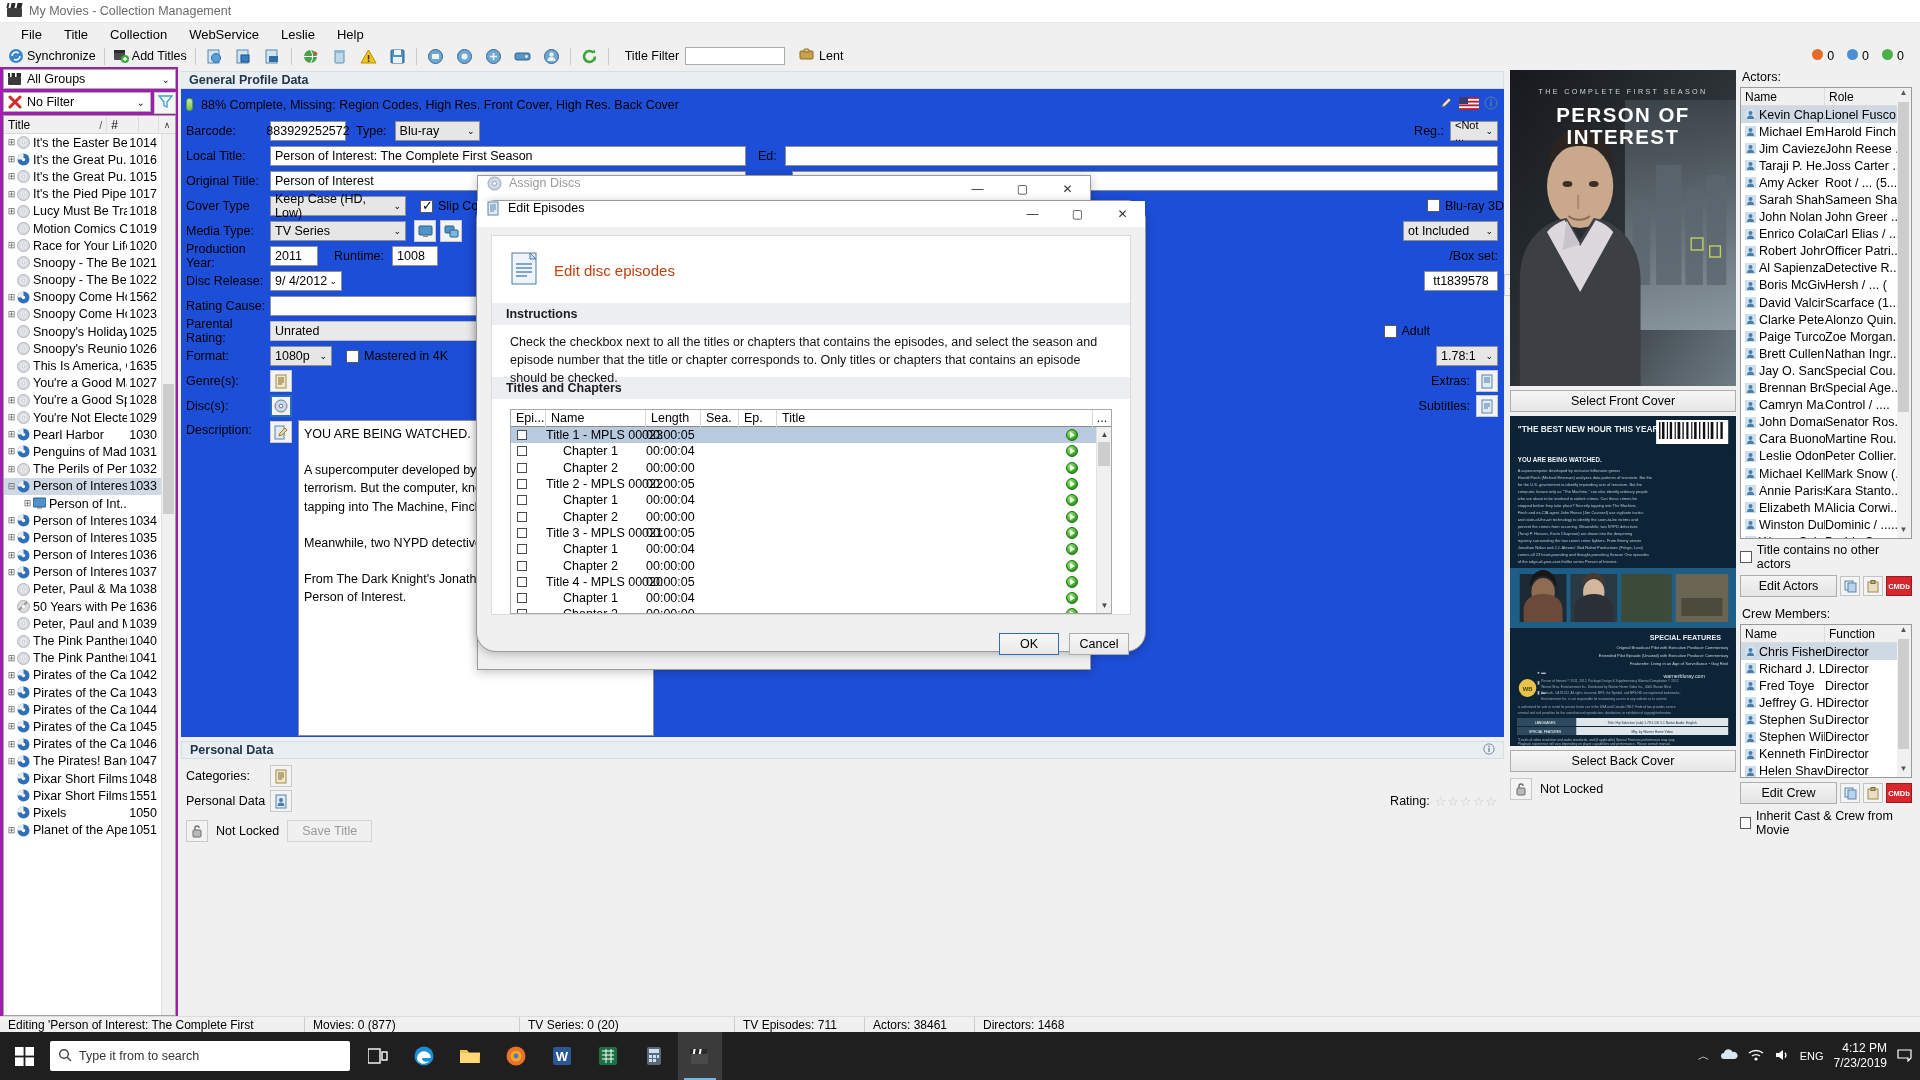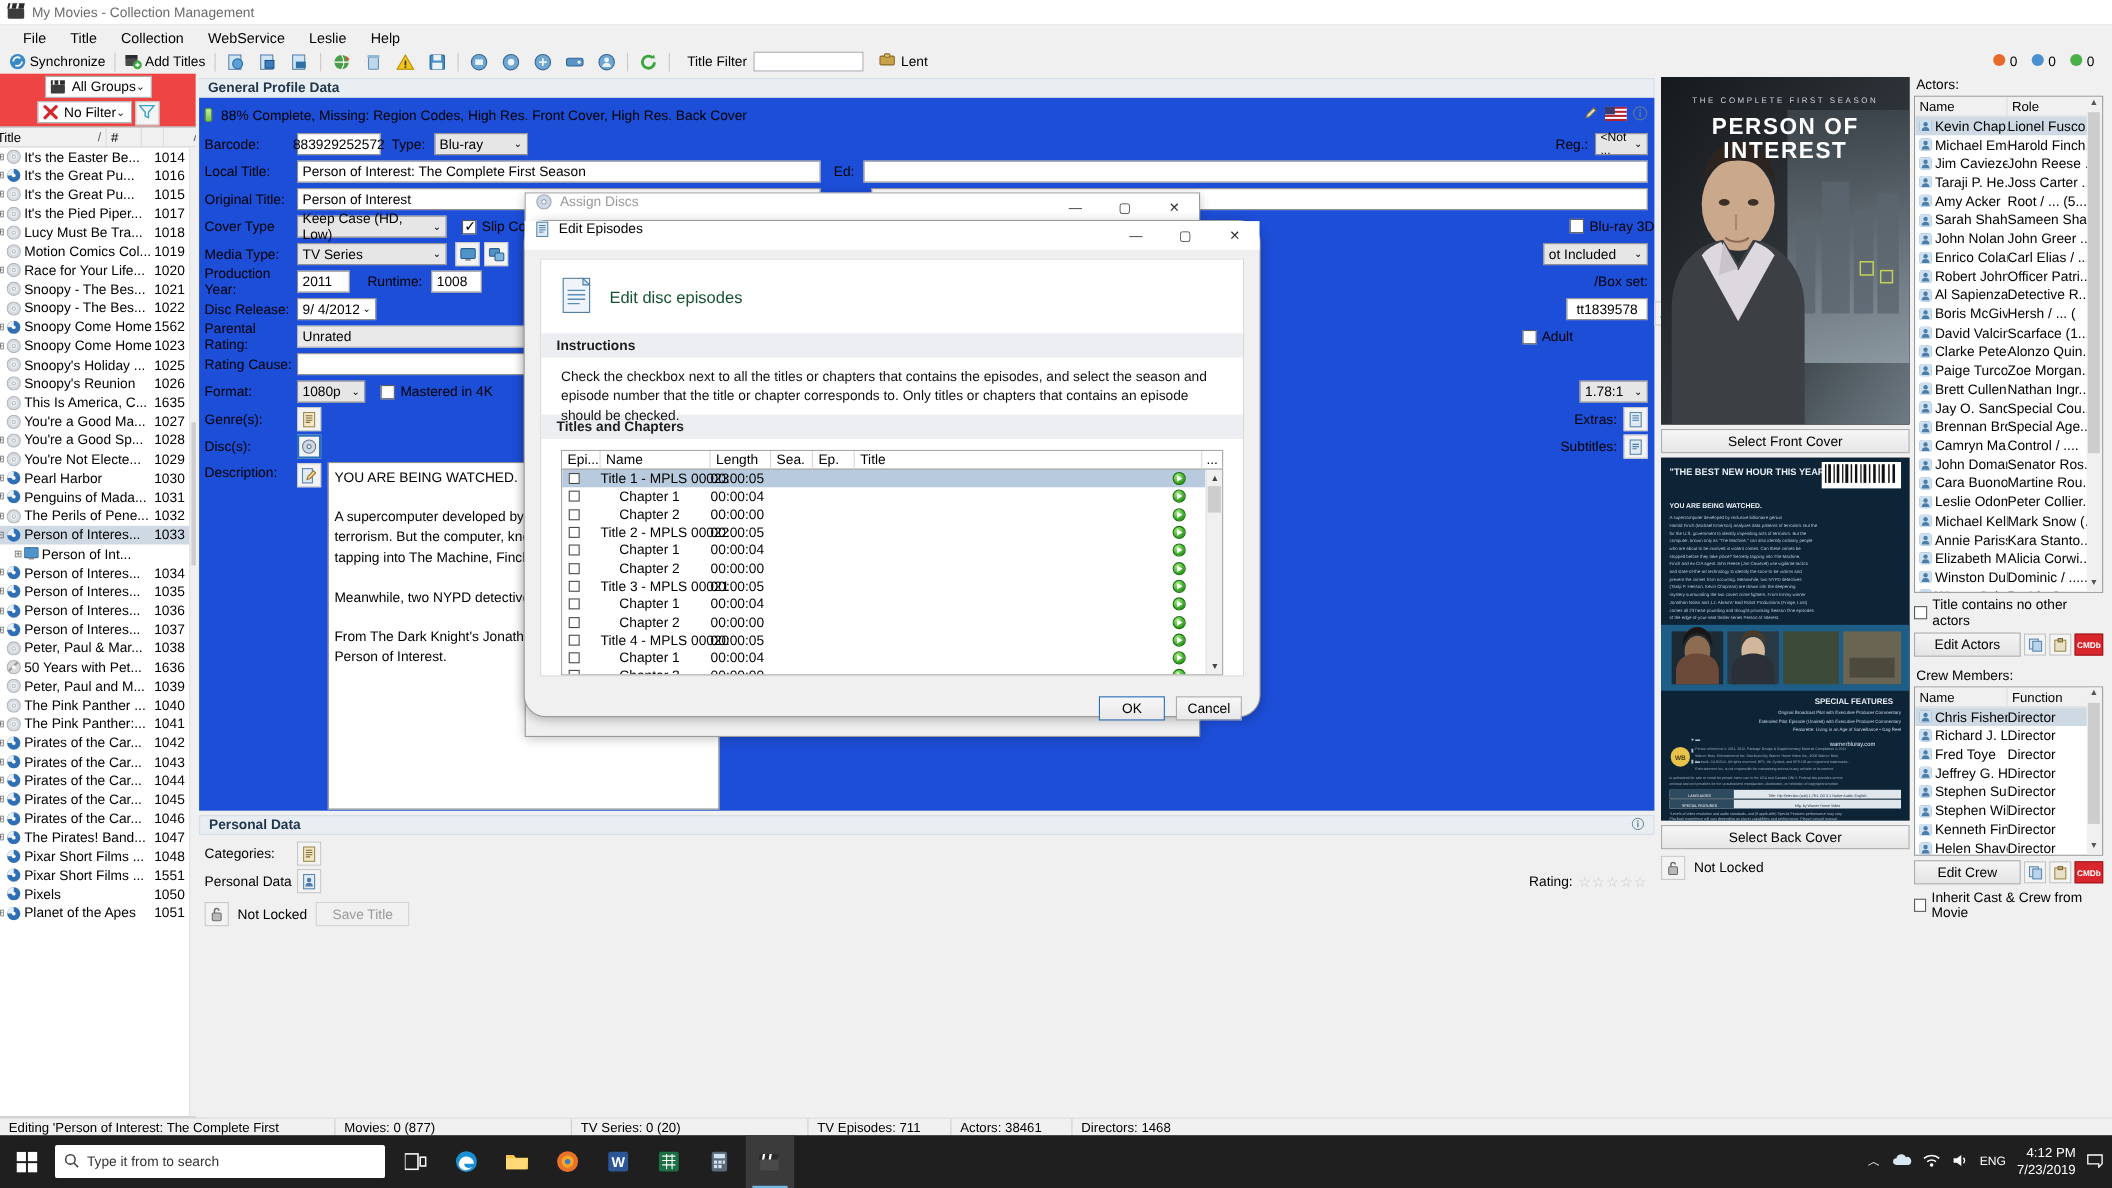--- a/index.html
+++ b/index.html
@@ -47,21 +47,21 @@
     width:100px; height:18px; border:1px solid #abadb3; background:#fff;
     margin-left:6px; font-size:12px; padding:1px 3px; font-family:"Liberation Sans", sans-serif;
   }
   .lent-box { display:flex; align-items:center; margin-left:14px; font-size:12.5px; }
 
   .tb-right { margin-left:auto; display:flex; align-items:center; padding-right:8px; gap:4px;}
   .tb-right .cnt { display:flex; align-items:center; gap:3px; font-size:12.5px; margin-right:8px;}
 
   
   .body-row { display:flex; height:calc(1032px - 23px - 22px - 22px - 16px); }
-  .left-pane { width:178px; background:#ef4444; padding:2px 2px 0 3px; display:flex; flex-direction:column;align-items:center;}
+  .left-pane { width:178px; background:#a21caf; padding:2px 2px 0 3px; display:flex; flex-direction:column;}
   .center-pane { flex:1; background:#f0f0f0; position:relative; }
   .right-pane { width:412px; background:#f0f0f0; display:flex; }
 
   
   .combo {
     height:20px; border:1px solid #abadb3; background:#fff; display:flex; align-items:center;
     font-size:12.5px; padding-left:4px; position:relative; margin-bottom:3px;
   }
   .combo .cb-ico { width:14px; height:14px; margin-right:5px; position:relative;}
   .combo .chev { margin-left:auto; margin-right:5px; color:#2b2b2b; font-size:10px;}
@@ -200,21 +200,21 @@
 
   
   .dlg { position:absolute; background:#f0f0f0; border:1px solid #9a9a9a; box-shadow:0 2px 10px rgba(0,0,0,.25);}
   .dlg-title { height:26px; display:flex; padding-left:9px; font-size:12.5px; background:#ffffff;}
   .dlg-title .dt-ico { width:15px; height:15px; margin-right:7px;}
   .dlg-ctrls { margin-left:auto; display:flex; }
   .dlg-ctrls div { width:45px; height:26px; display:flex; align-items:center; justify-content:center; font-size:12px; color:#333;}
 
   .dlg-inner { background:#fff; border:1px solid #dadada; margin:8px 14px; }
   .ed-head { display:flex; align-items:center; padding:16px 0 14px 18px; gap:14px;}
-  .ed-head .t { font-size:15px; color:#14532d; }
+  .ed-head .t { font-size:15px; color:#c2410c; }
   .sect-hdr {
     background:#eceef1; font-size:12.5px; font-weight:bold; color:#1d1d1d;
     padding:4px 0 4px 14px; margin:0;
   }
   .instr-text { font-size:12.5px; padding:8px 18px 0 18px; line-height:1.45; color:#111;}
 
   .tbl-wrap { margin:10px 18px 0 18px; border:1px solid #a8a8a8; background:#fff; position:relative; height:205px; overflow:hidden;}
   .tbl-head { display:flex; height:17px; background:#fff; border-bottom:1px solid #8a8a8a; font-size:12.5px; align-items:center;}
   .tbl-head .h { height:17px; line-height:17px; padding:0 5px; border-right:1px solid #d6d6d6;}
   .h-epi { width:35px;}
@@ -1258,31 +1258,31 @@
             <span class="fin" style="margin-left:auto;margin-right:6px;width:74px;justify-content:center">tt1839578</span>
             <span class="smbtn" style="position:absolute;right:-22px;top:154px">
               <svg width="14" height="14" viewBox="0 0 14 14">
                   <path d="M2 11l6-6" stroke="#3aa53a" stroke-width="2.4"></path>
                   <path d="M9 2l4 1-1 4z" fill="#3aa53a"></path>
                 </svg>
             </span>
           </div>
 
           <div class="frow">
+            <span class="flbl">Rating Cause:</span>
+            <span class="fin" style="width:420px"></span>
+          </div>
+
+          <div class="frow">
             <span class="flbl">Parental Rating:</span>
             <span class="fin ro" style="width:420px">Unrated</span>
             <span style="display:flex;align-items:center;margin-left:auto;margin-right:74px">
               <span class="chk"></span>
               <span>Adult</span>
             </span>
-          </div>
-
-          <div class="frow">
-            <span class="flbl">Rating Cause:</span>
-            <span class="fin" style="width:420px"></span>
           </div>
 
           <div class="frow">
             <span class="flbl">Format:</span>
             <span class="fsel" style="width:62px">
               <span>1080p</span>
                 <span class="chev">⌄</span>
             </span>
             <span style="display:flex;align-items:center;margin-left:14px">
               <span class="chk"></span>

